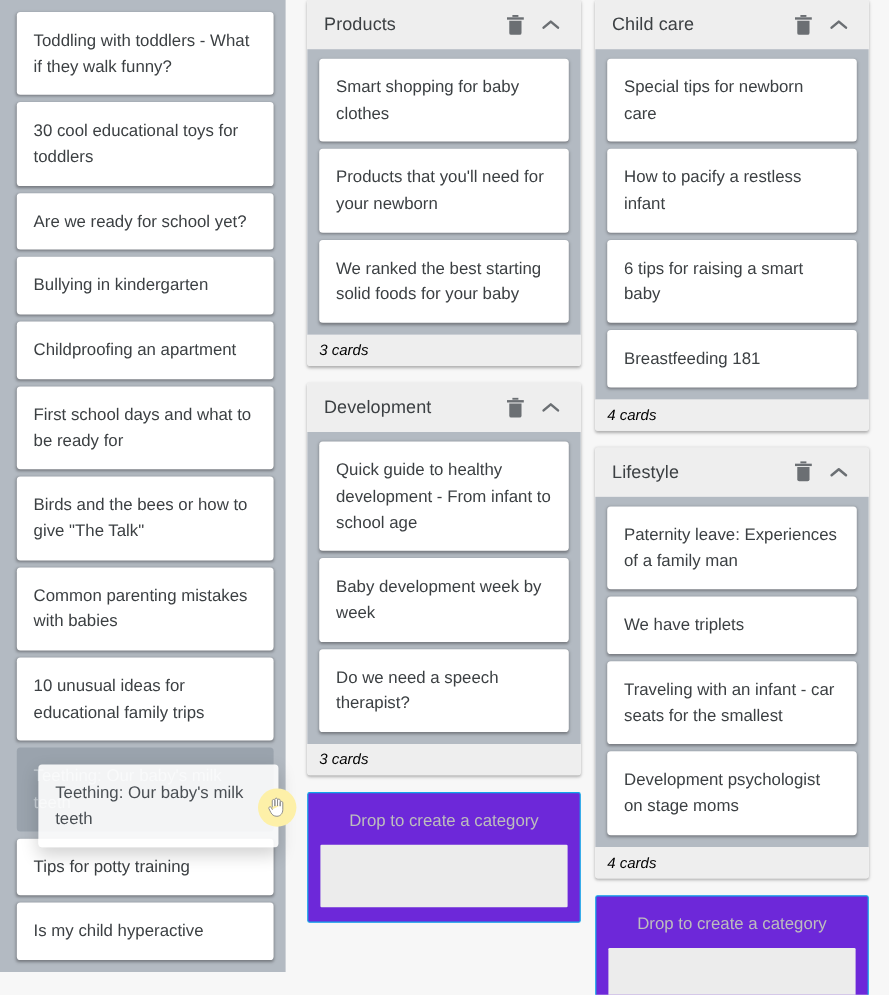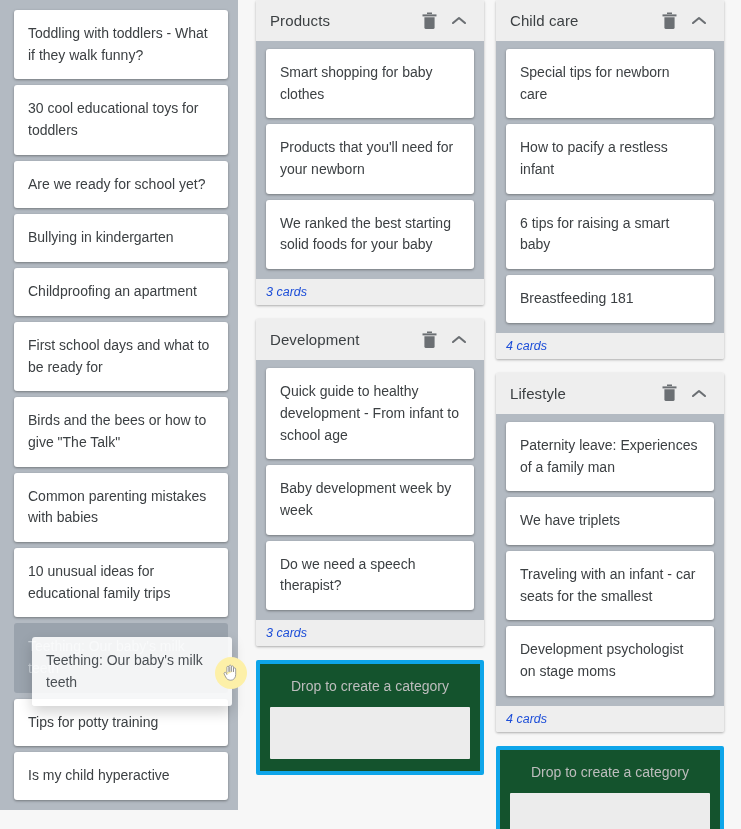--- a/index.html
+++ b/index.html
@@ -112,28 +112,28 @@
     padding: 8px 10px 10px 10px;
     display: flex; flex-direction: column; gap: 6px;
   }
   .cat-foot {
     background: #eeeeee;
     height: 26px;
     display: flex; align-items: center;
     padding: 0 0 0 10px;
     font-size: 12.5px;
     font-style: italic;
-    color: #1d4ed8;
+    color: #000000;
     box-sizing: border-box;
   }
 
   
   .dropzone {
-    background: #14532d;
-    border: 4px solid #0ea5e9;
+    background: #6d28d9;
+    border: 1px solid #0ea5e9;
     border-radius: 2px;
     padding: 14px 10px 12px 10px;
     box-sizing: border-box;
   }
   .dz-label {
     text-align: center;
     font-size: 14px;
     color: #bdbdbd;
     margin-bottom: 13px;
   }

